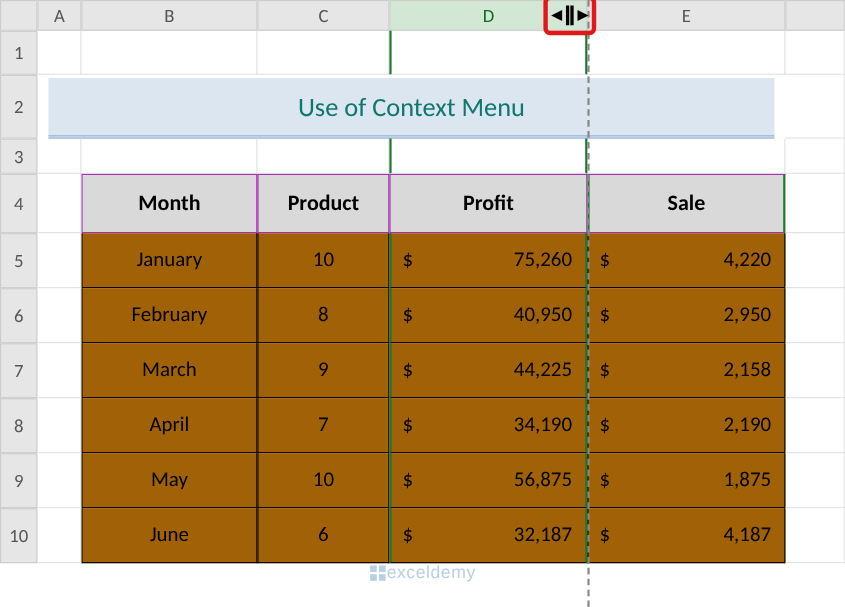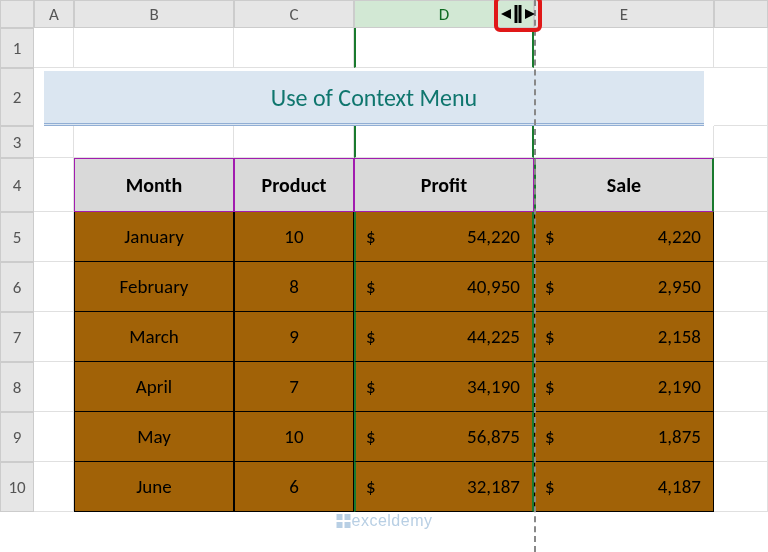--- a/index.html
+++ b/index.html
@@ -152,21 +152,21 @@
   <div class="tbl-header">Profit</div>
   <div class="tbl-header col-selected-border">Sale</div>
   <div class="cell"></div>
 
   <div class="row-header">5</div>
   <div class="cell"></div>
   <div class="tbl-cell">January</div>
   <div class="tbl-cell">10</div>
   <div class="tbl-cell money col-selected-border">
       <span class="sym">$</span>
-      <span>54,220</span>
+      <span>75,260</span>
     </div>
   <div class="tbl-cell money">
       <span class="sym">$</span>
       <span>4,220</span>
     </div>
   <div class="cell"></div>
 
   <div class="row-header">6</div>
   <div class="cell"></div>
   <div class="tbl-cell">February</div>

